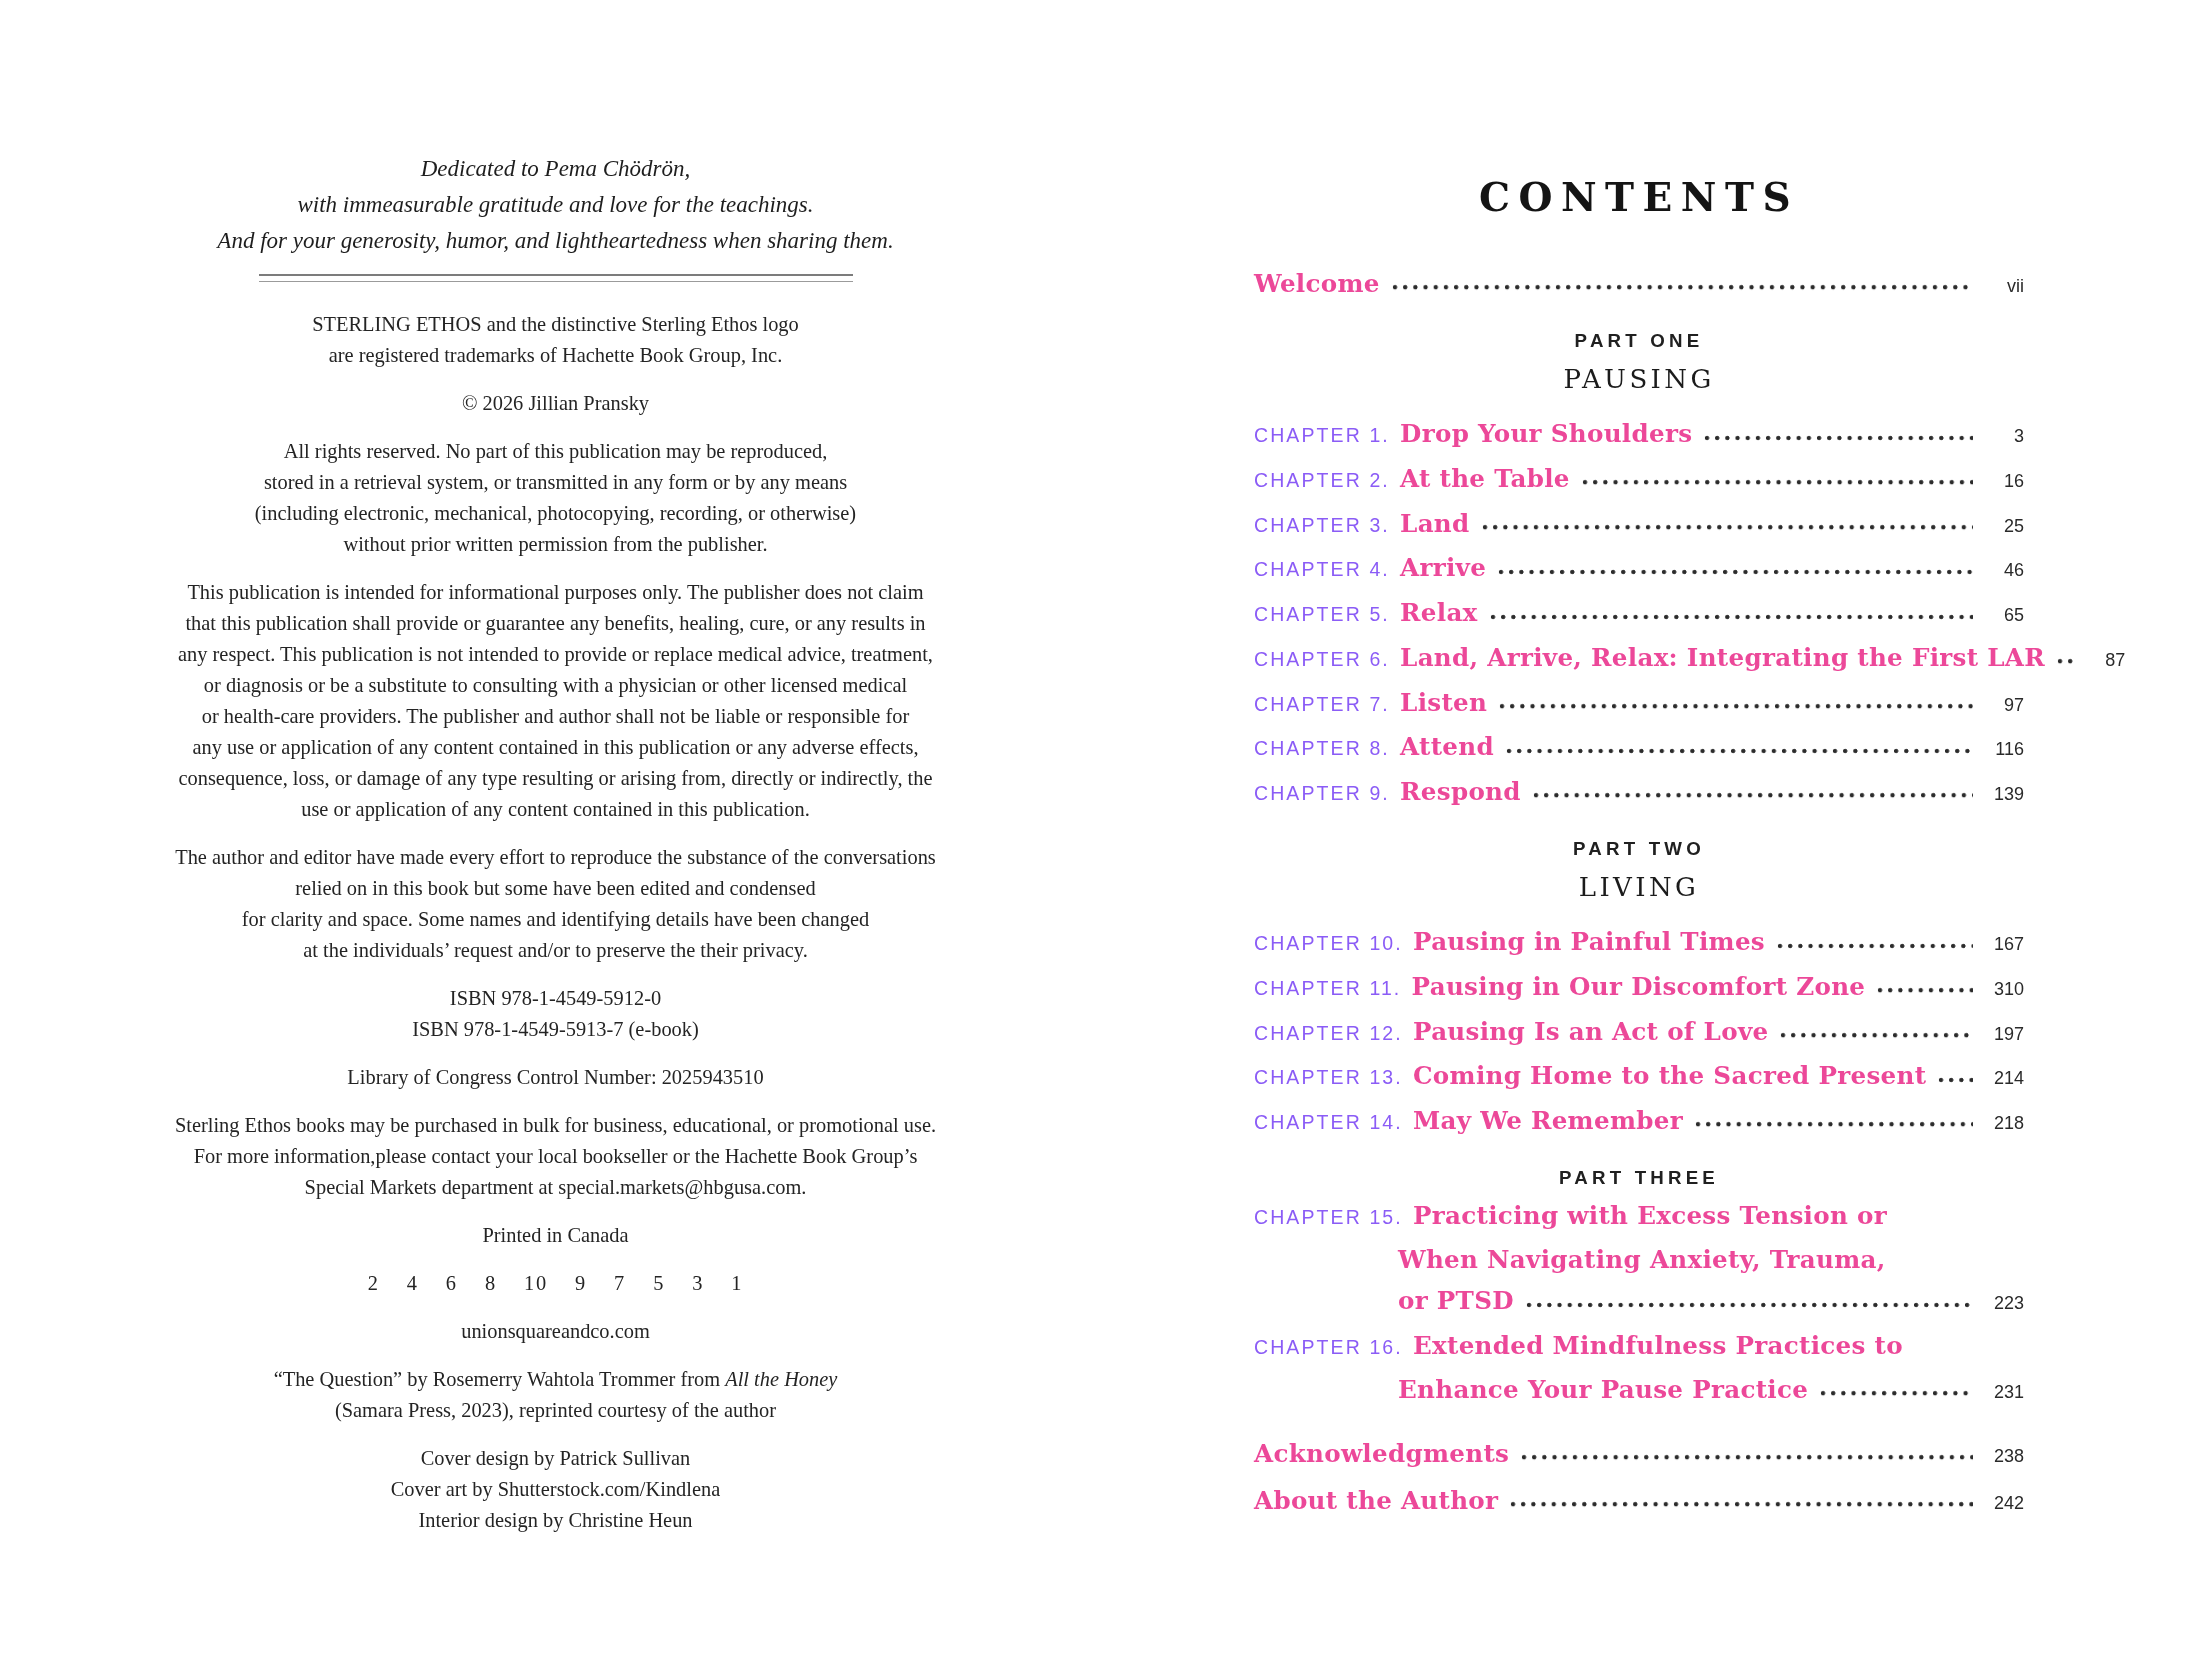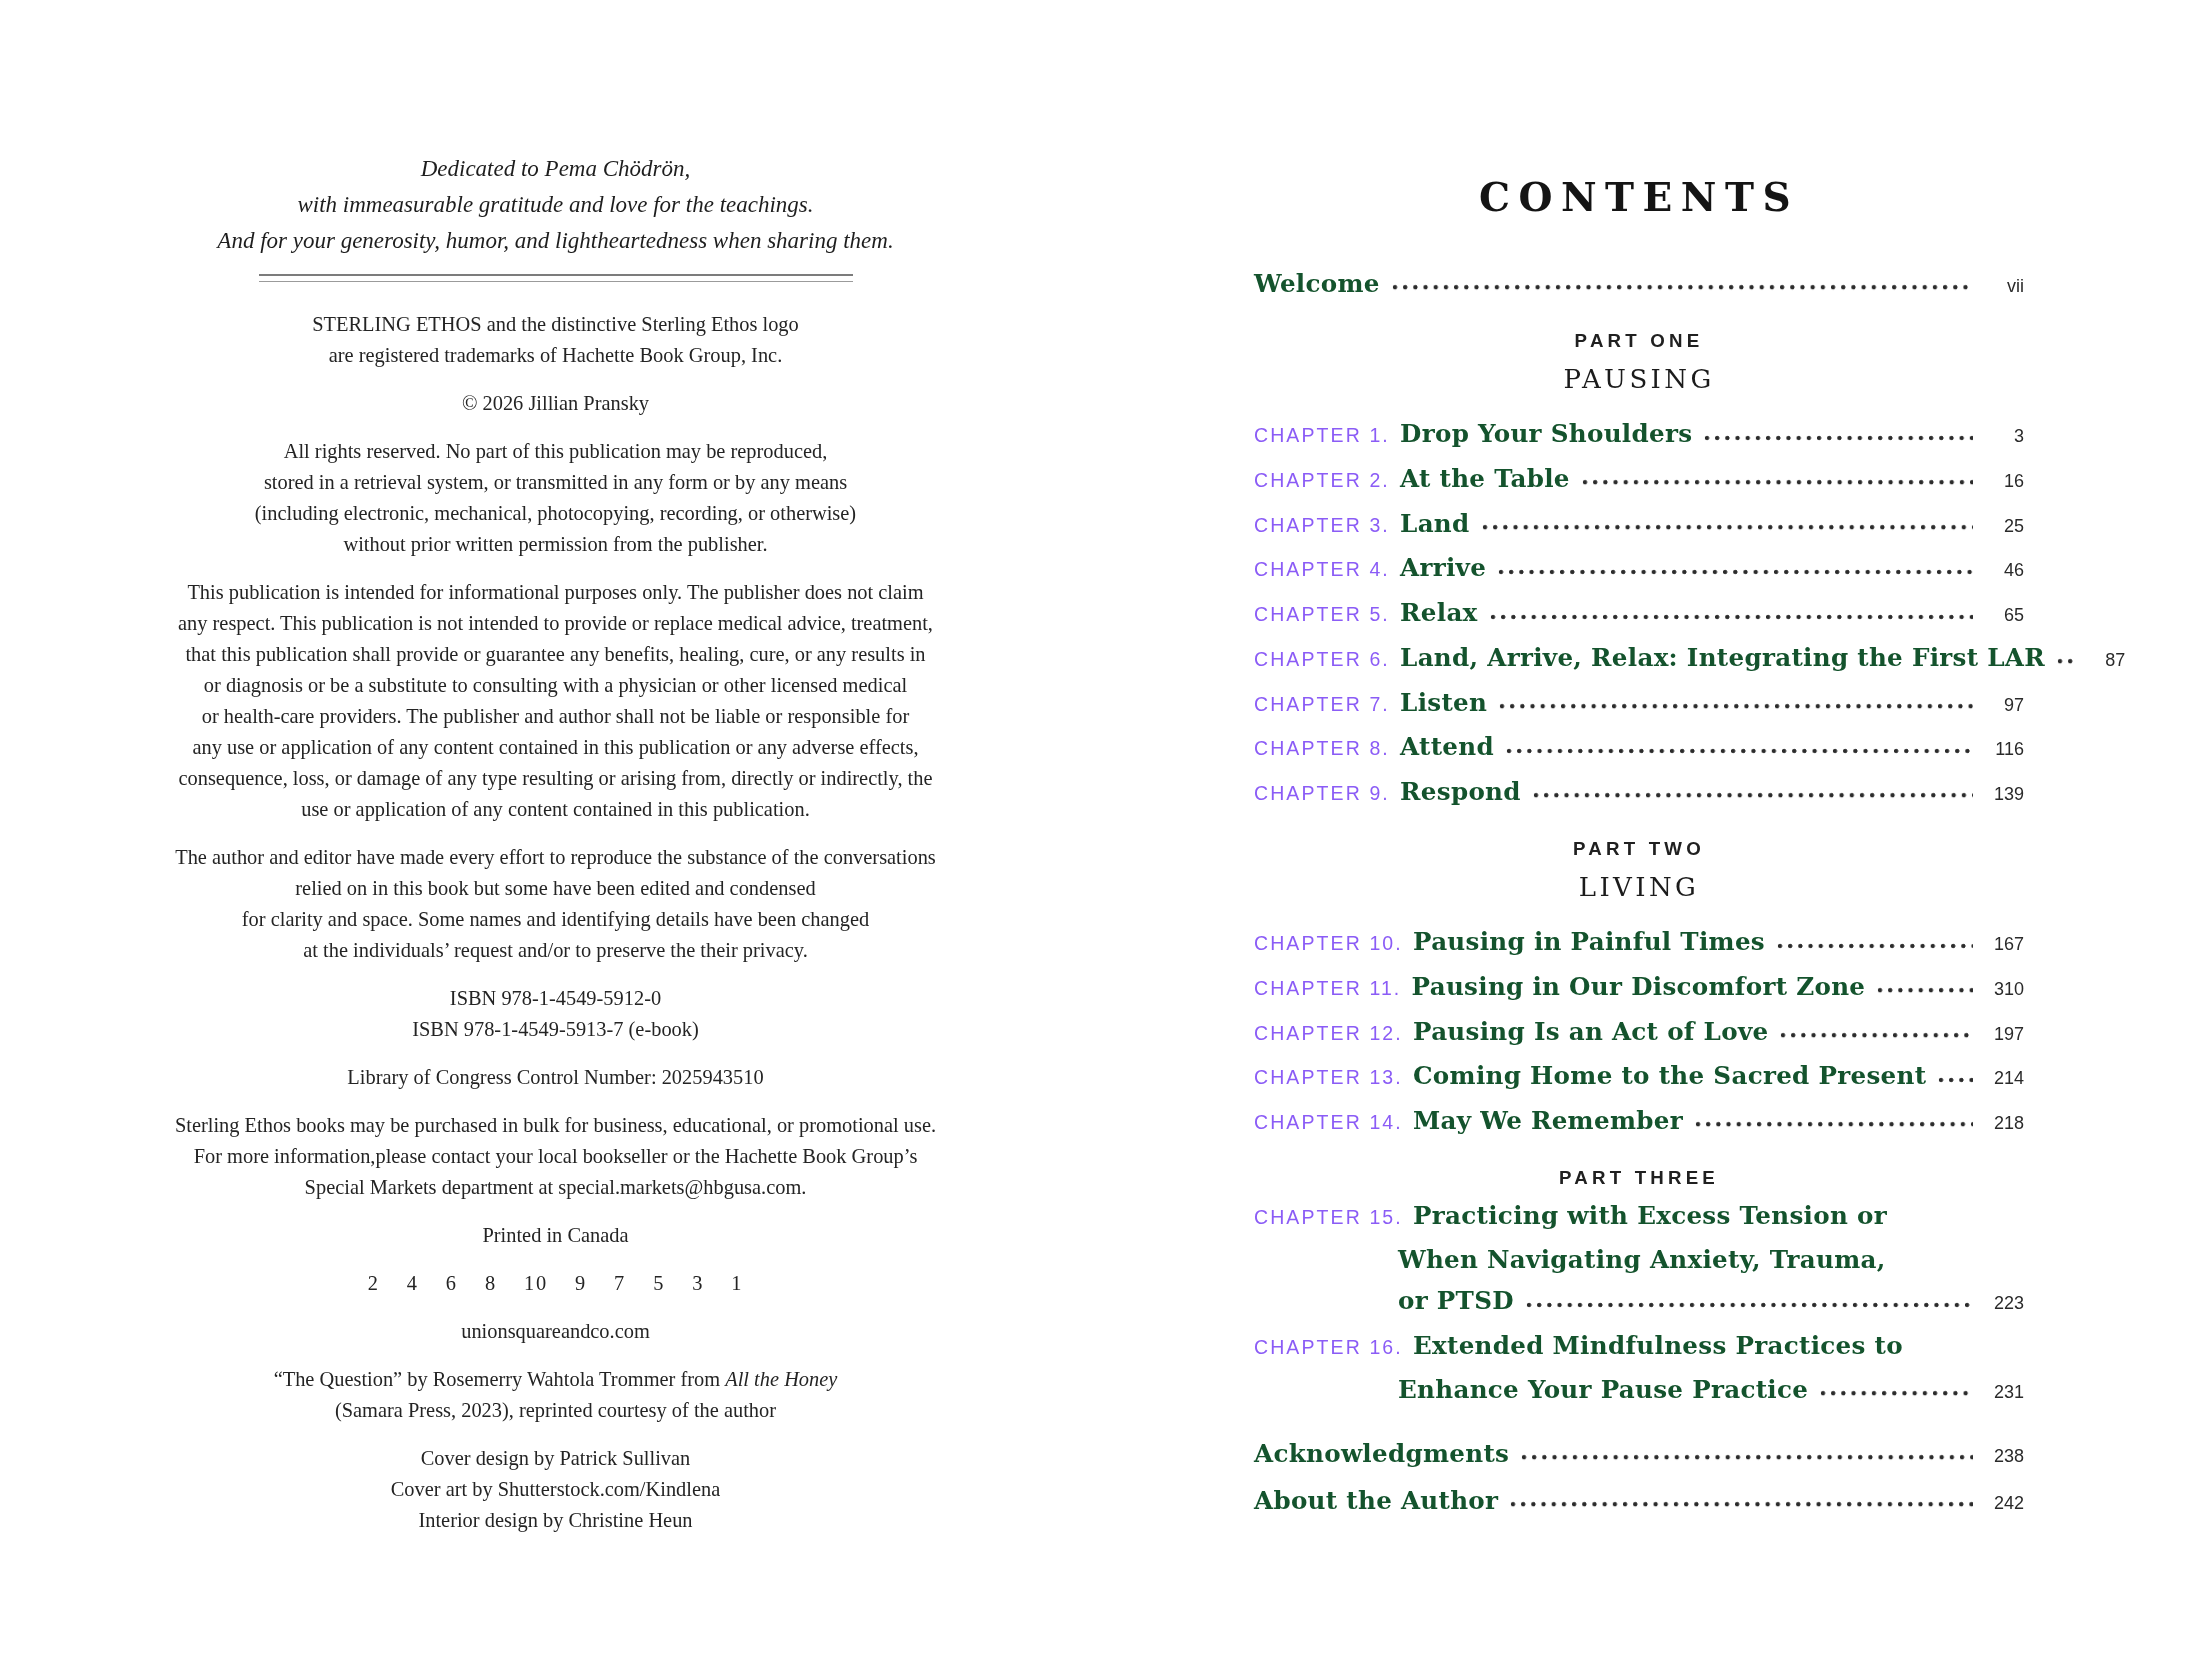--- a/index.html
+++ b/index.html
@@ -30,21 +30,21 @@
     font-family:"DejaVu Serif", serif; color:#1b1b1b;
   }
   .contents-title {
     text-align:center; font-size:39px; font-weight:700; letter-spacing:8.5px;
     margin:0 0 49px; color:#141414;
   }
   .toc-row { display:flex; align-items:baseline; line-height:29px; margin-bottom:12.7px; }
   .welcome-row { margin-bottom:24px; }
   .entry-title, .ch-title {
     font-family:"DejaVu Serif", serif; font-weight:700; font-size:24.6px;
-    letter-spacing:0.3px; color:#14532d; white-space:nowrap;
+    letter-spacing:0.3px; color:#ec4899; white-space:nowrap;
   }
   .ch-label {
     font-family:"Liberation Sans", sans-serif; font-size:19.5px; letter-spacing:2.1px;
     color:#8b5cf6; margin-right:10.2px; white-space:nowrap;
   }
   .leader {
     flex:1 1 auto; height:7.6px; margin:0 10.2px 0 12px; transform:translateY(-0.8px);
     background-image:radial-gradient(circle at 3px 3.8px, #2b2b2b 1.8px, transparent 2.5px);
     background-size:10.2px 7.6px; background-repeat:repeat-x; background-position:left bottom;
     min-width:17px;
@@ -83,22 +83,22 @@
       </div>
     <div class="block line">© 2026 Jillian Pransky</div>
     <div class="block">
         <div class="line">All rights reserved. No part of this publication may be reproduced,</div>
         <div class="line">stored in a retrieval system, or transmitted in any form or by any means</div>
         <div class="line">(including electronic, mechanical, photocopying, recording, or otherwise)</div>
         <div class="line">without prior written permission from the publisher.</div>
       </div>
     <div class="block">
         <div class="line">This publication is intended for informational purposes only. The publisher does not claim</div>
+        <div class="line">that this publication shall provide or guarantee any benefits, healing, cure, or any results in</div>
         <div class="line">any respect. This publication is not intended to provide or replace medical advice, treatment,</div>
-        <div class="line">that this publication shall provide or guarantee any benefits, healing, cure, or any results in</div>
         <div class="line">or diagnosis or be a substitute to consulting with a physician or other licensed medical</div>
         <div class="line">or health-care providers. The publisher and author shall not be liable or responsible for</div>
         <div class="line">any use or application of any content contained in this publication or any adverse effects,</div>
         <div class="line">consequence, loss, or damage of any type resulting or arising from, directly or indirectly, the</div>
         <div class="line">use or application of any content contained in this publication.</div>
       </div>
     <div class="block">
         <div class="line">The author and editor have made every effort to reproduce the substance of the conversations</div>
         <div class="line">relied on in this book but some have been edited and condensed</div>
         <div class="line">for clarity and space. Some names and identifying details have been changed</div>

